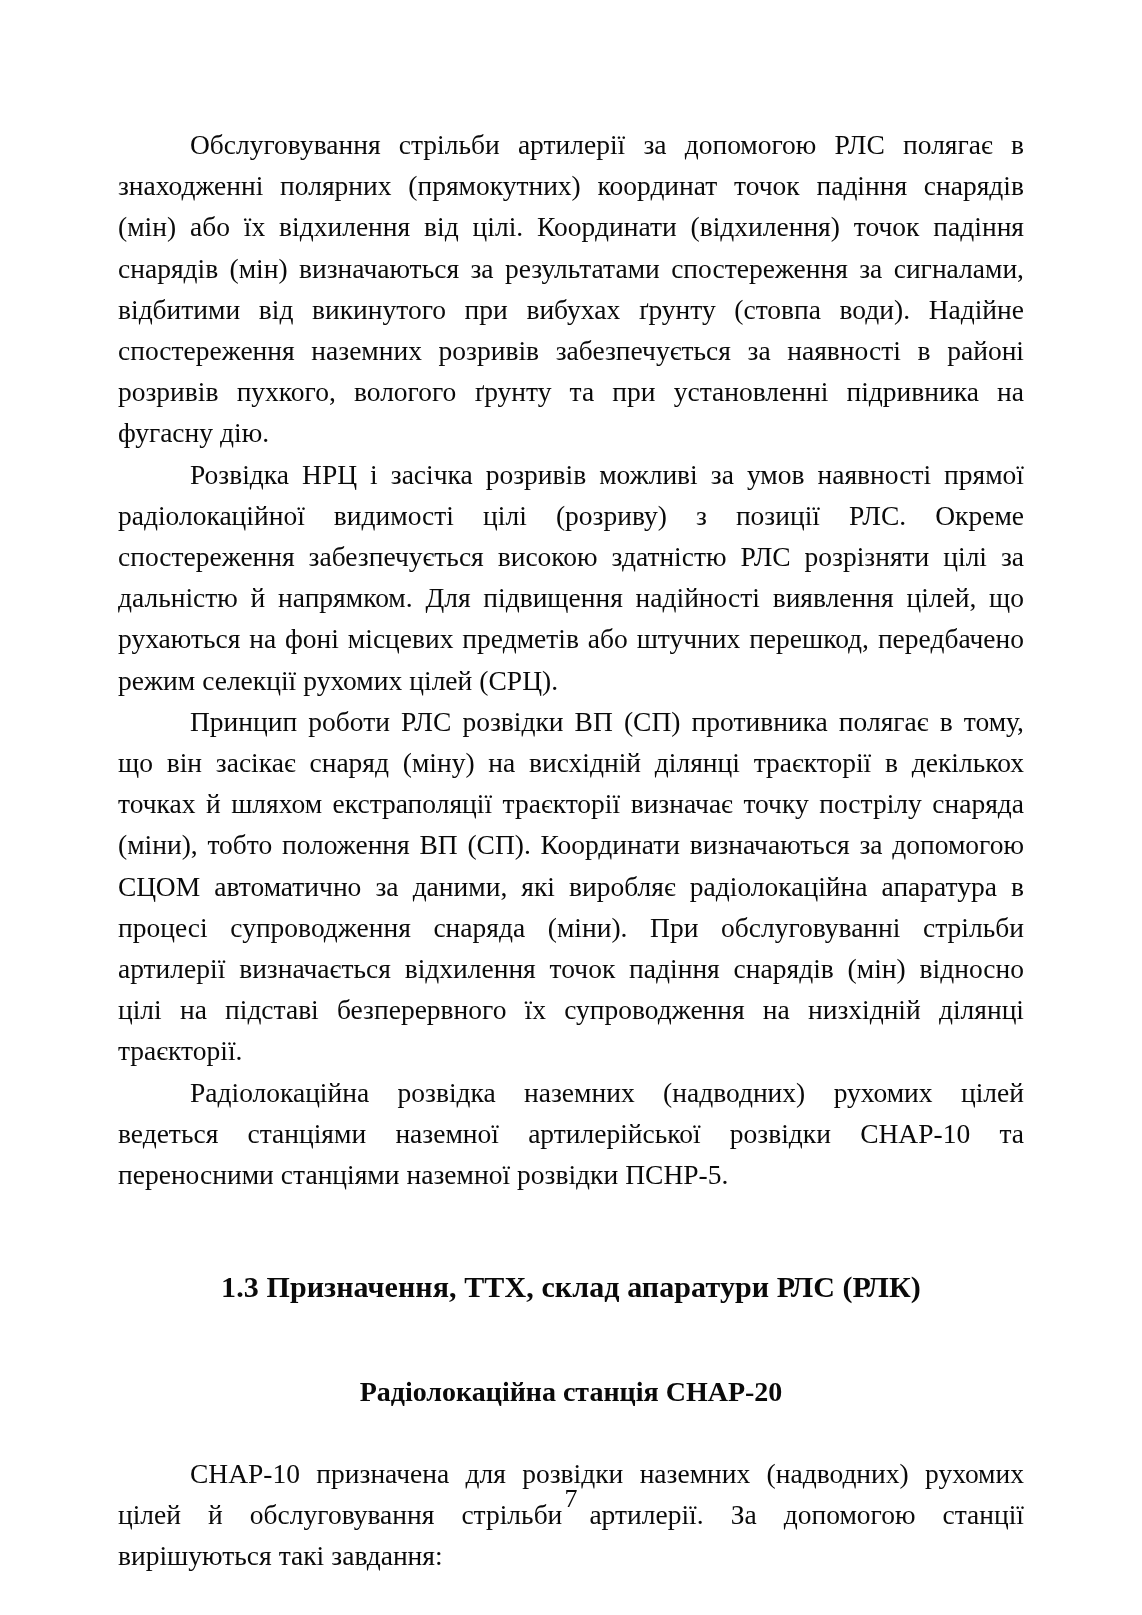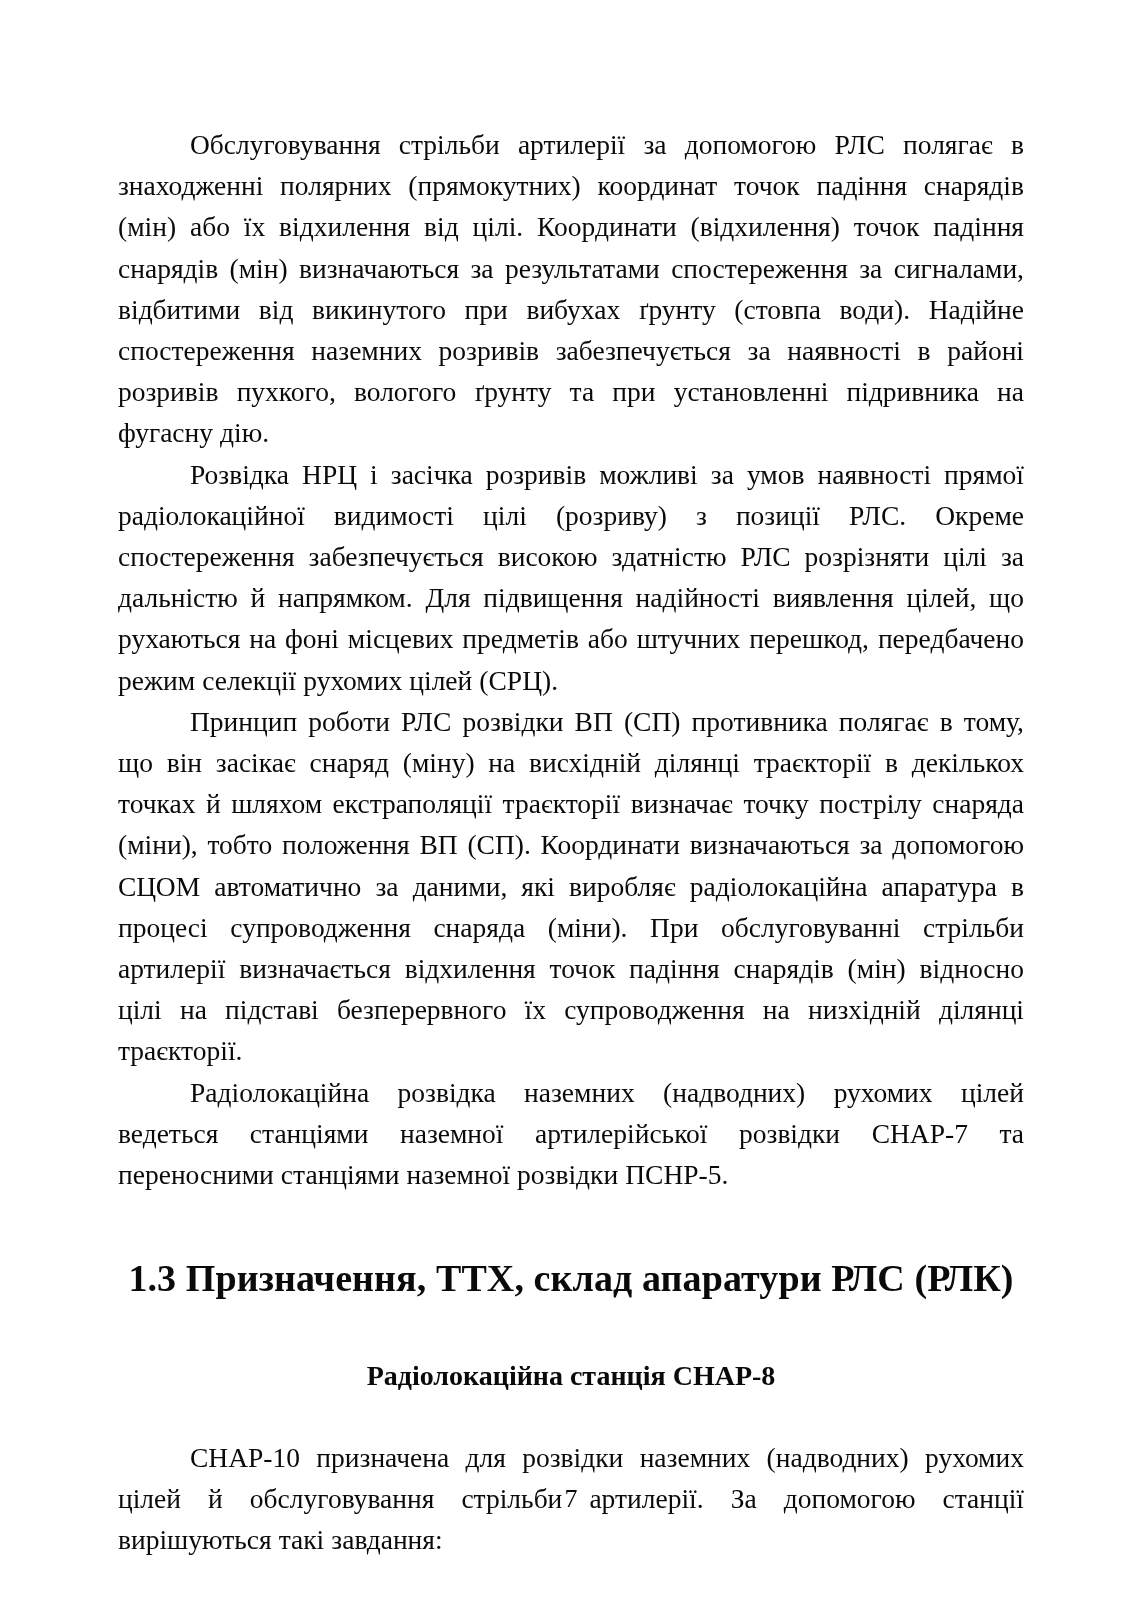--- a/index.html
+++ b/index.html
@@ -32,22 +32,22 @@
     margin: 0;
     font-size: 27.5px;
     line-height: 41.2px;
     text-align: justify;
     text-indent: 72px;
     text-justify: inter-word;
     hyphens: manual;
     word-spacing: 0.2px;
   }
   h2.section-heading {
-    margin: 8px;
-    font-size: 38px;
+    margin: 16px;
+    font-size: 30px;
     line-height: 41.2px;
     font-weight: bold;
     text-align: center;
     letter-spacing: 0.1px;
   }
   h3.sub-heading {
     margin: 0;
     font-size: 28px;
     line-height: 41.2px;
     font-weight: bold;
@@ -68,29 +68,29 @@
 </style>
 </head>
 <body>
 
 <div class="page">
   <div class="content">
 
     <p class="body-par">Обслуговування стрільби артилерії за допомогою РЛС полягає в знаходженні полярних (прямокутних) координат точок падіння снарядів (мін) або їх відхилення від цілі. Координати (відхилення) точок падіння снарядів (мін) визначаються за результатами спостереження за сигналами, відбитими від викинутого при вибухах ґрунту (стовпа води). Надійне спостереження наземних розривів забезпечується за наявності в районі розривів пухкого, вологого ґрунту та при установленні підривника на фугасну дію.</p>
     <p class="body-par">Розвідка НРЦ і засічка розривів можливі за умов наявності прямої радіолокаційної видимості цілі (розриву) з позиції РЛС. Окреме спостереження забезпечується високою здатністю РЛС розрізняти цілі за дальністю й напрямком. Для підвищення надійності виявлення цілей, що рухаються на фоні місцевих предметів або штучних перешкод, передбачено режим селекції рухомих цілей (СРЦ).</p>
     <p class="body-par">Принцип роботи РЛС розвідки ВП (СП) противника полягає в тому, що він засікає снаряд (міну) на висхідній ділянці траєкторії в декількох точках й шляхом екстраполяції траєкторії визначає точку пострілу снаряда (міни), тобто положення ВП (СП). Координати визначаються за допомогою СЦОМ автоматично за даними, які виробляє радіолокаційна апаратура в процесі супроводження снаряда (міни). При обслуговуванні стрільби  артилерії визначається відхилення точок падіння снарядів (мін) відносно цілі на підставі безперервного їх супроводження на низхідній ділянці траєкторії.</p>
-    <p class="body-par">Радіолокаційна розвідка наземних (надводних) рухомих цілей ведеться станціями наземної артилерійської розвідки СНАР-7 та переносними станціями наземної розвідки ПСНР-5.</p>
+    <p class="body-par">Радіолокаційна розвідка наземних (надводних) рухомих цілей ведеться станціями наземної артилерійської розвідки СНАР-10 та переносними станціями наземної розвідки ПСНР-5.</p>
 
     <div class="spacer-heading-before"></div>
 
     <h2 class="section-heading">1.3  Призначення, ТТХ, склад апаратури РЛС (РЛК)</h2>
 
     <div class="spacer-heading-after"></div>
 
-    <h3 class="sub-heading">Радіолокаційна станція СНАР-8</h3>
+    <h3 class="sub-heading">Радіолокаційна станція СНАР-20</h3>
 
     <div class="spacer-sub-after"></div>
 
     <p class="body-par">СНАР-10 призначена для розвідки наземних (надводних) рухомих цілей й обслуговування стрільби артилерії. За допомогою станції вирішуються такі завдання:</p>
 
   </div>
 
   <div class="page-number">7</div>
 </div>
 

